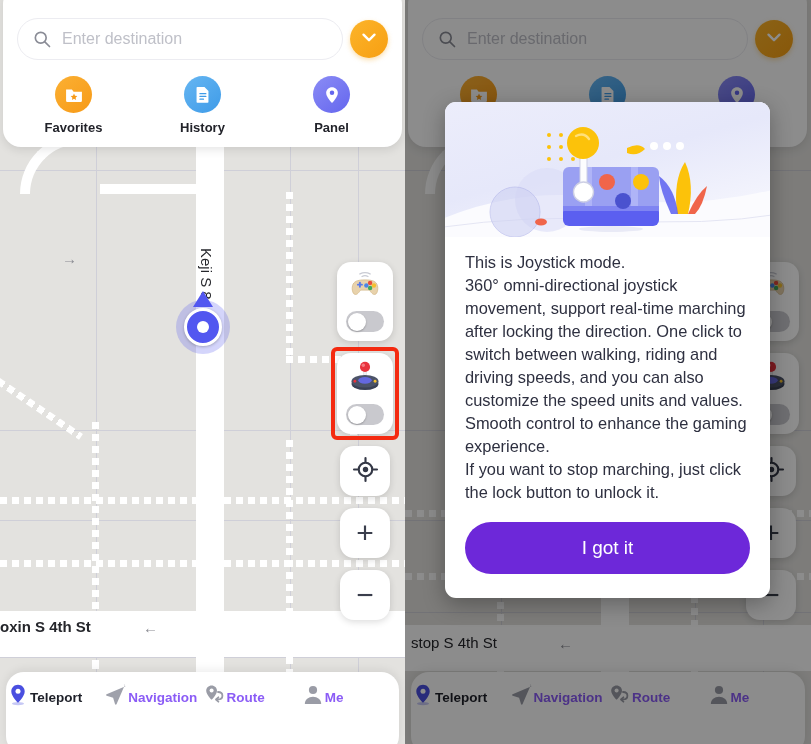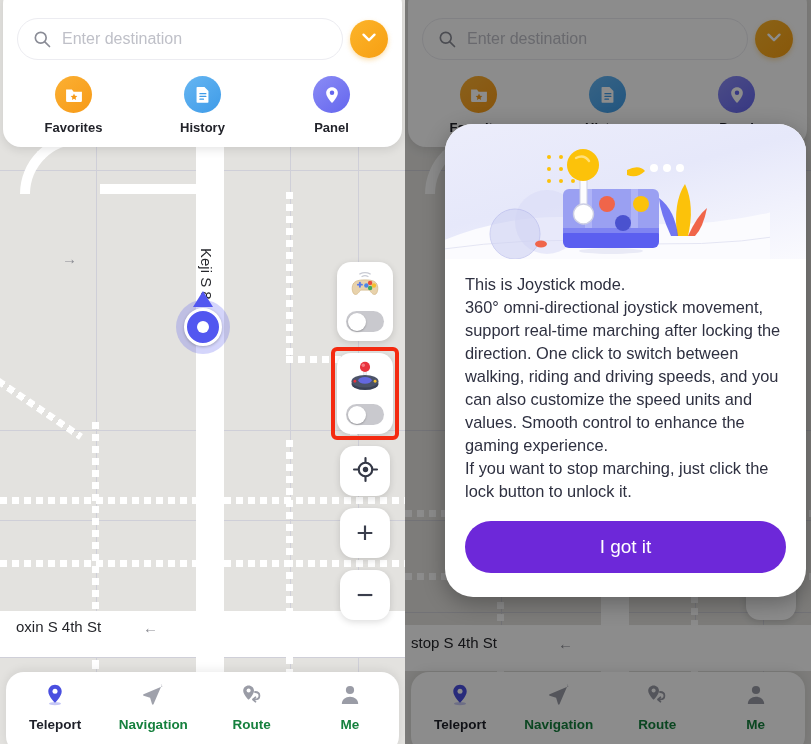--- a/index.html
+++ b/index.html
@@ -76,28 +76,28 @@
   .plusminus{ font-size:30px; color:#3A3E4C; line-height:1; font-weight:300; }
 
   .hl-box{ position:absolute; left:-6px; top:-6px; right:-6px; bottom:-6px;
      border:4px solid #F42A10; border-radius:6px; pointer-events:none; }
   .hl-wrap{ position:relative; }
 
   
   .bottomnav{ position:absolute; left:6px; right:6px; bottom:-10px; height:82px;
      background:#fff; border-radius:18px; box-shadow:0 -2px 10px rgba(0,0,0,.08);
      display:flex; align-items:flex-start; padding-top:11px; z-index:6; }
-  .navitem{ flex:1; display:flex; flex-direction:column; align-items:center; gap:6px; }
-  .navlabel{ font-size:13.5px; font-weight:bold; color:#15803d; }
+  .navitem{ flex:1; display:flex; flex-direction:row; align-items:center; gap:0; }
+  .navlabel{ font-size:13.5px; font-weight:bold; color:#8b5cf6; }
   .navitem.active .navlabel{ color:#1E2029; }
 
   
   .dim{ position:absolute; inset:0; background:rgba(0,0,0,.45); z-index:20; }
-  .modal{ position:absolute; left:40px; top:124px; width:361px; background:#fff;
-     border-radius:28px; overflow:hidden; z-index:25; box-shadow:0 6px 22px rgba(0,0,0,.30); }
+  .modal{ position:absolute; left:40px; top:102px; width:325px; background:#fff;
+     border-radius:11px; overflow:hidden; z-index:25; box-shadow:0 6px 22px rgba(0,0,0,.30); }
   .illus{ position:relative; height:135px; width:100%;
      background:linear-gradient(165deg,#ECEDFB 0%, #E6E8FA 45%, #FAFAFE 100%); overflow:hidden; }
   .mbody{ padding:14px 20px 0; }
   .mtext{ font-size:16.4px; line-height:23px; color:#2E3040; white-space:pre-line;
      font-family:"Liberation Sans", sans-serif; }
   .mbtnwrap{ padding:18px 20px 24px; }
   .mbtn{ width:100%; height:52px; border-radius:26px; background:#6d28d9; color:#fff;
      font-size:19px; display:flex; align-items:center; justify-content:center; border:none;
      font-family:"Liberation Sans", sans-serif; }
 </style>
@@ -135,21 +135,21 @@
       <div class="dashed-h" style="left:0; top:560px; width:196px;"></div>
       <div class="dashed-h" style="left:224px; top:497px; width:181px;"></div>
       <div class="dashed-h" style="left:224px; top:560px; width:181px;"></div>
       <div class="dashed-v" style="left:286px; top:440px; height:172px;"></div>
       <div class="dashed-v" style="left:286px; top:657px; height:87px;"></div>
       <div class="dashed-v" style="left:92px; top:660px; height:84px;"></div>
 
       <div class="arrow-h" style="left:62px; top:250px;">→</div>
 
       <div class="street-label vert" style="left:215px; top:248px;">Keji S 8</div>
-      <div class="street-label" style="left:16px; top:618px;">oxin S 4th St</div>
+      <div class="street-label" style="left:0px; top:618px;font-weight:bold;">oxin S 4th St</div>
       <div class="arrow-h" style="left:143px; top:619px;">←</div>
 
       <div class="puck" style="left:176px; top:300px;">
         <div class="halo"></div>
         <div class="cone"></div>
         <div class="ring"></div>
         <div class="dot"></div>
       </div>
     </div>
 

